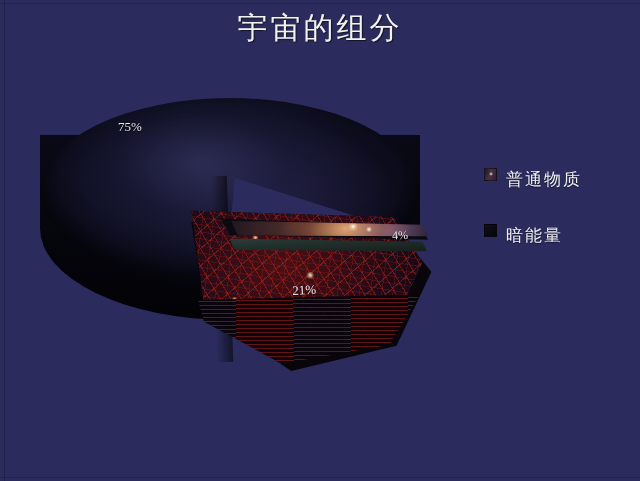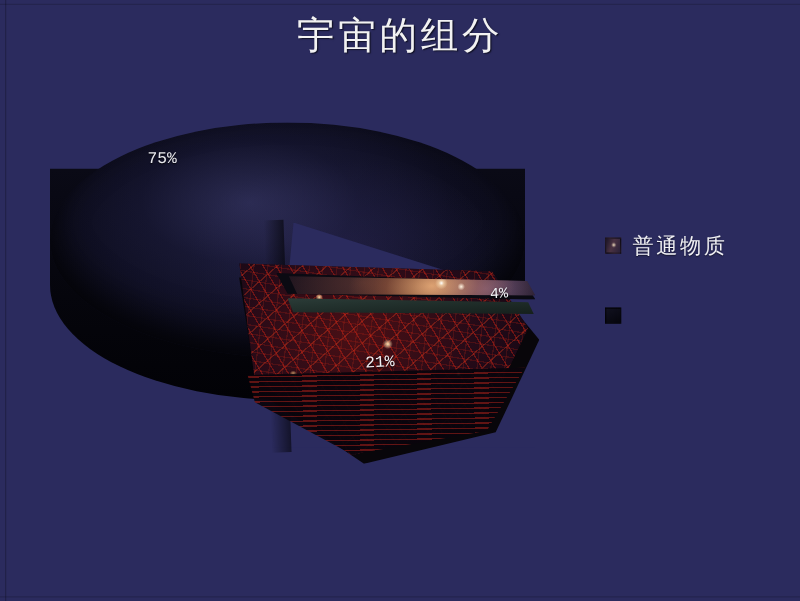--- a/index.html
+++ b/index.html
@@ -50,21 +50,20 @@
     white-space: nowrap;
   }
 
   
   #chart {
     position: absolute;
     left: 0;
     top: 0;
     width: 470px;
     height: 481px;
-    font-family: Liberation Mono, monospace;
   }
 
   
   .de-body {
     position: absolute;
     left: 40px;
     top: 135px;
     width: 380px;
     height: 185px;
     background: linear-gradient(180deg, #0a0a16 0%, #05050c 55%, #020206 100%);
@@ -224,21 +223,21 @@
 
   
   #legend {
     position: absolute;
     left: 484px;
     top: 168px;
     width: 150px;
   }
   .legend-row {
     display: flex;
-    align-items: center;
+    align-items: flex-start;
     height: 56px;
   }
   .legend-swatch {
     width: 11px;
     height: 11px;
     margin-right: 9px;
     flex: 0 0 auto;
     border: 1px solid rgba(0,0,0,0.45);
   }
   .sw-ordinary {
@@ -301,17 +300,18 @@
   <div id="legend">
 
     <div class="legend-row">
       <span class="legend-swatch sw-ordinary"></span>
       <span class="legend-label">普通物质</span>
     </div>
 
 
     <div class="legend-row">
       <span class="legend-swatch sw-darkenergy"></span>
+      <span class="legend-label">暗能量</span>
     </div>
 
   </div>
 
 </div>
 
 </body></html>

